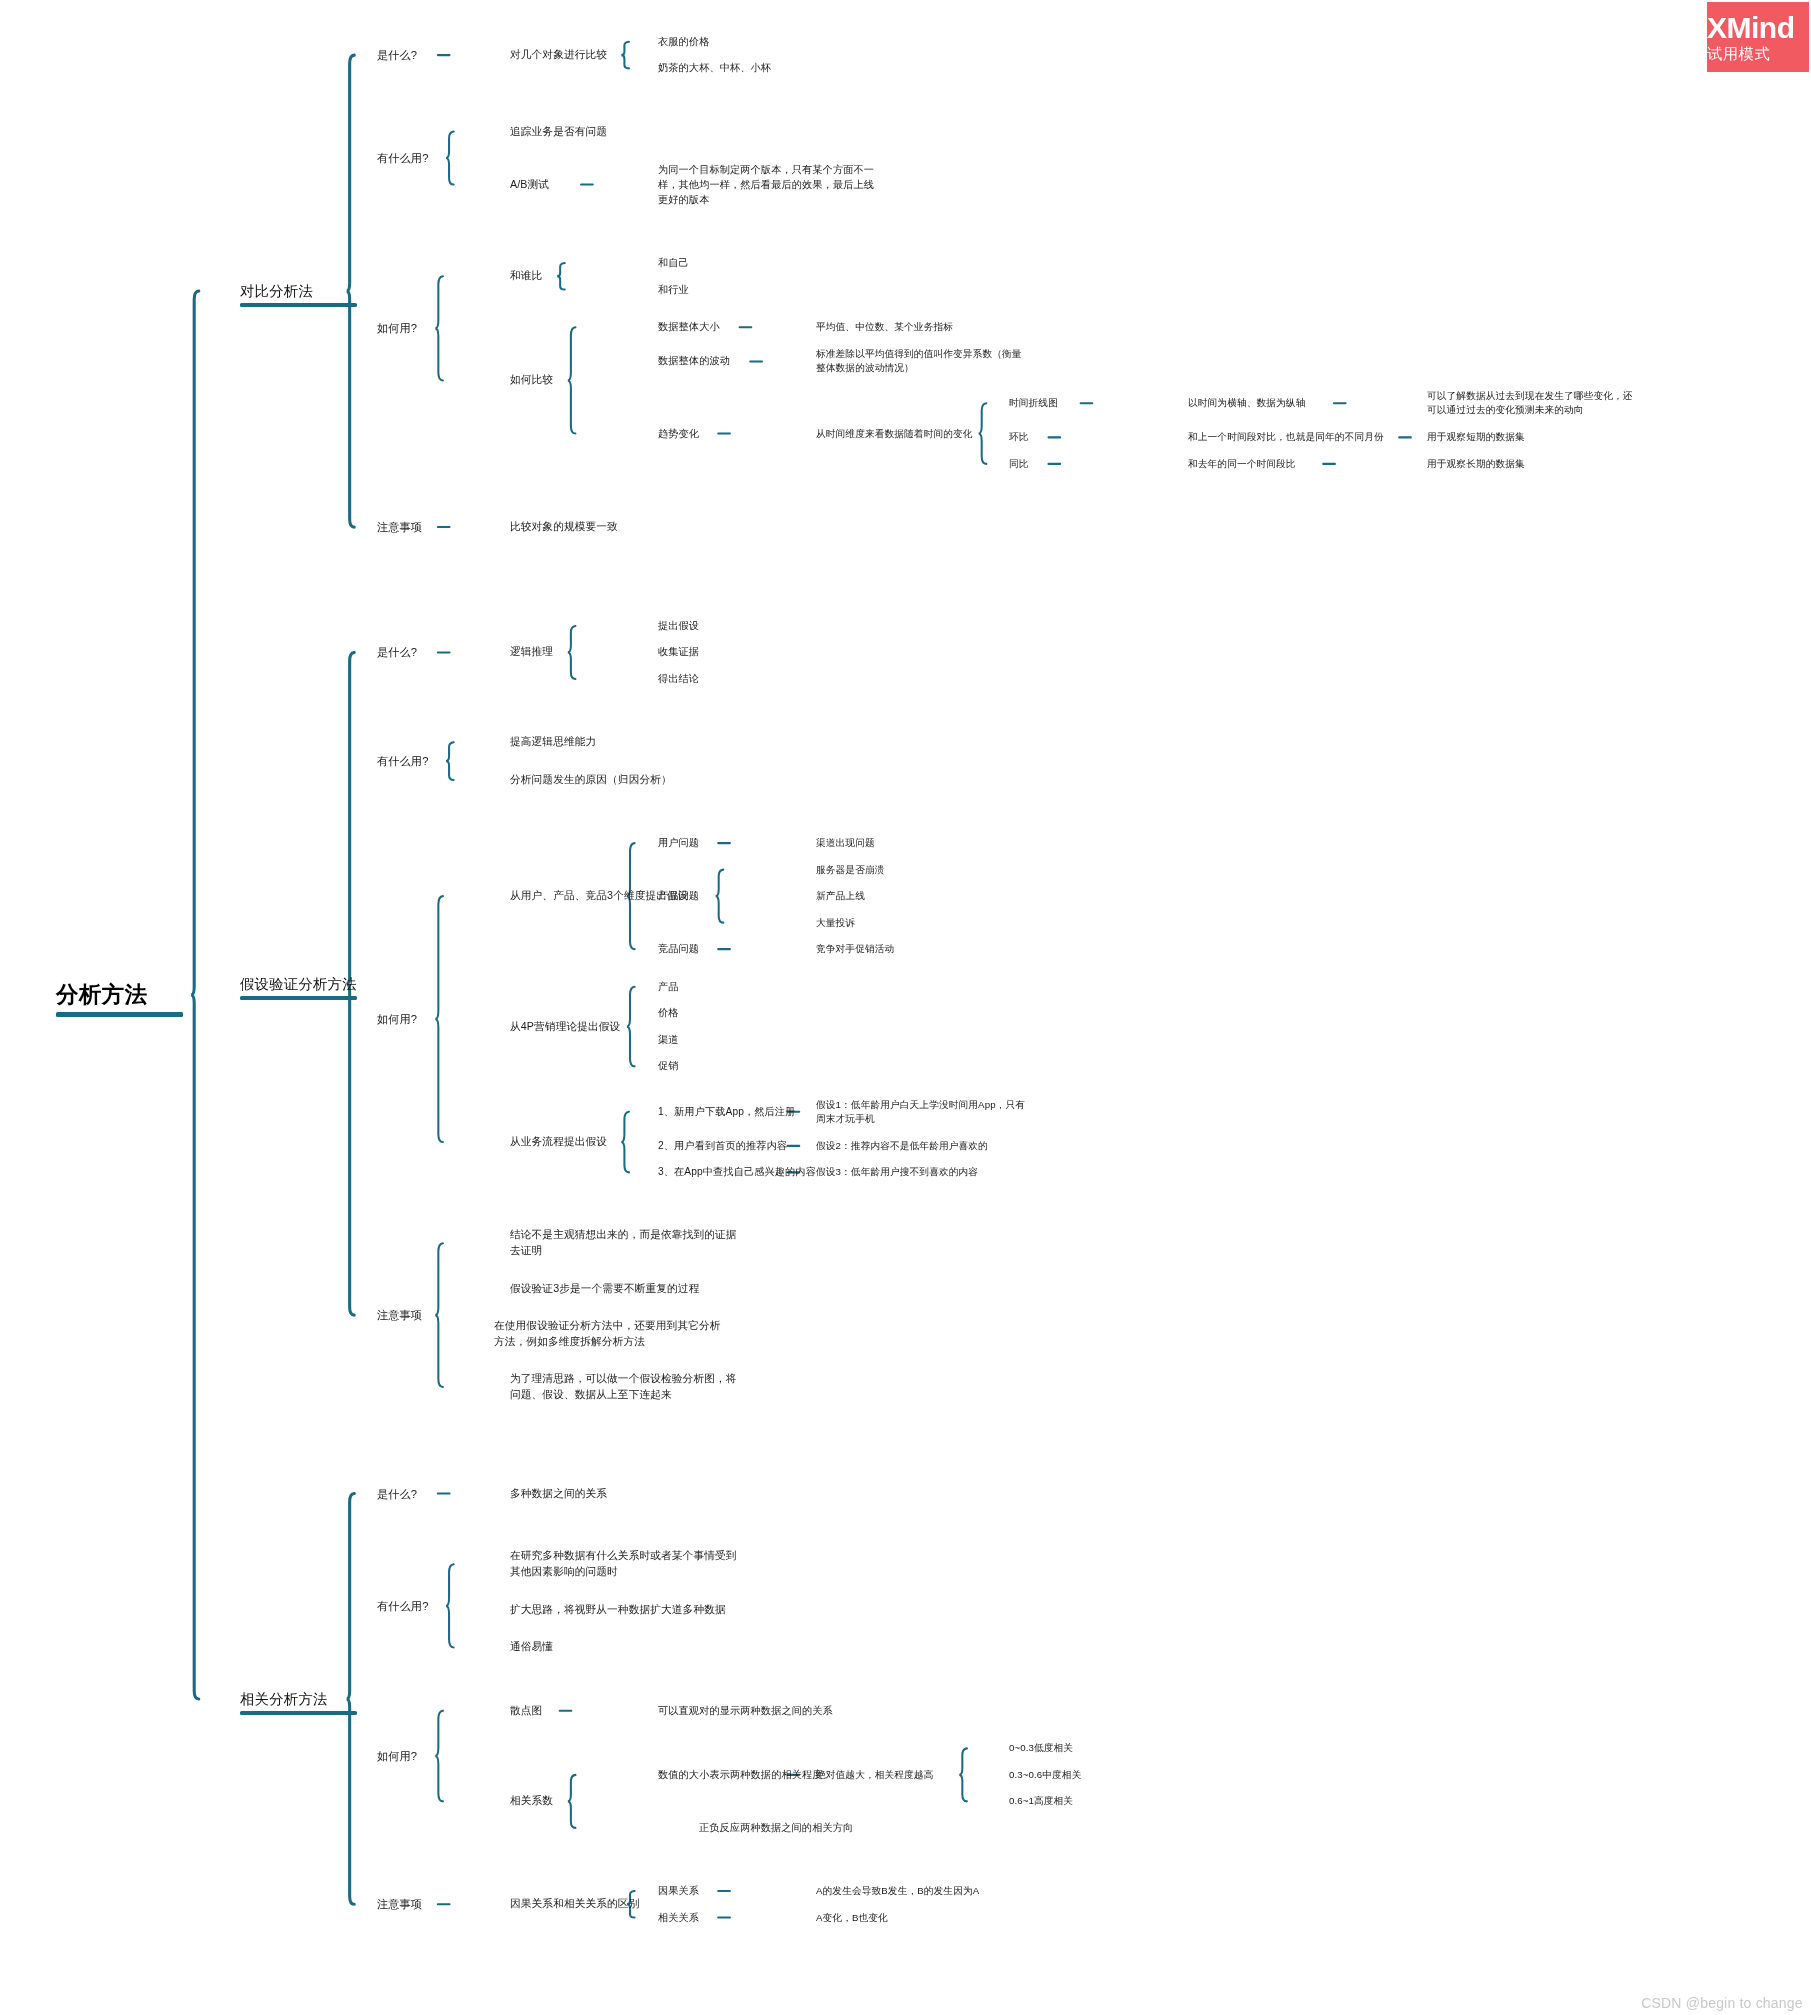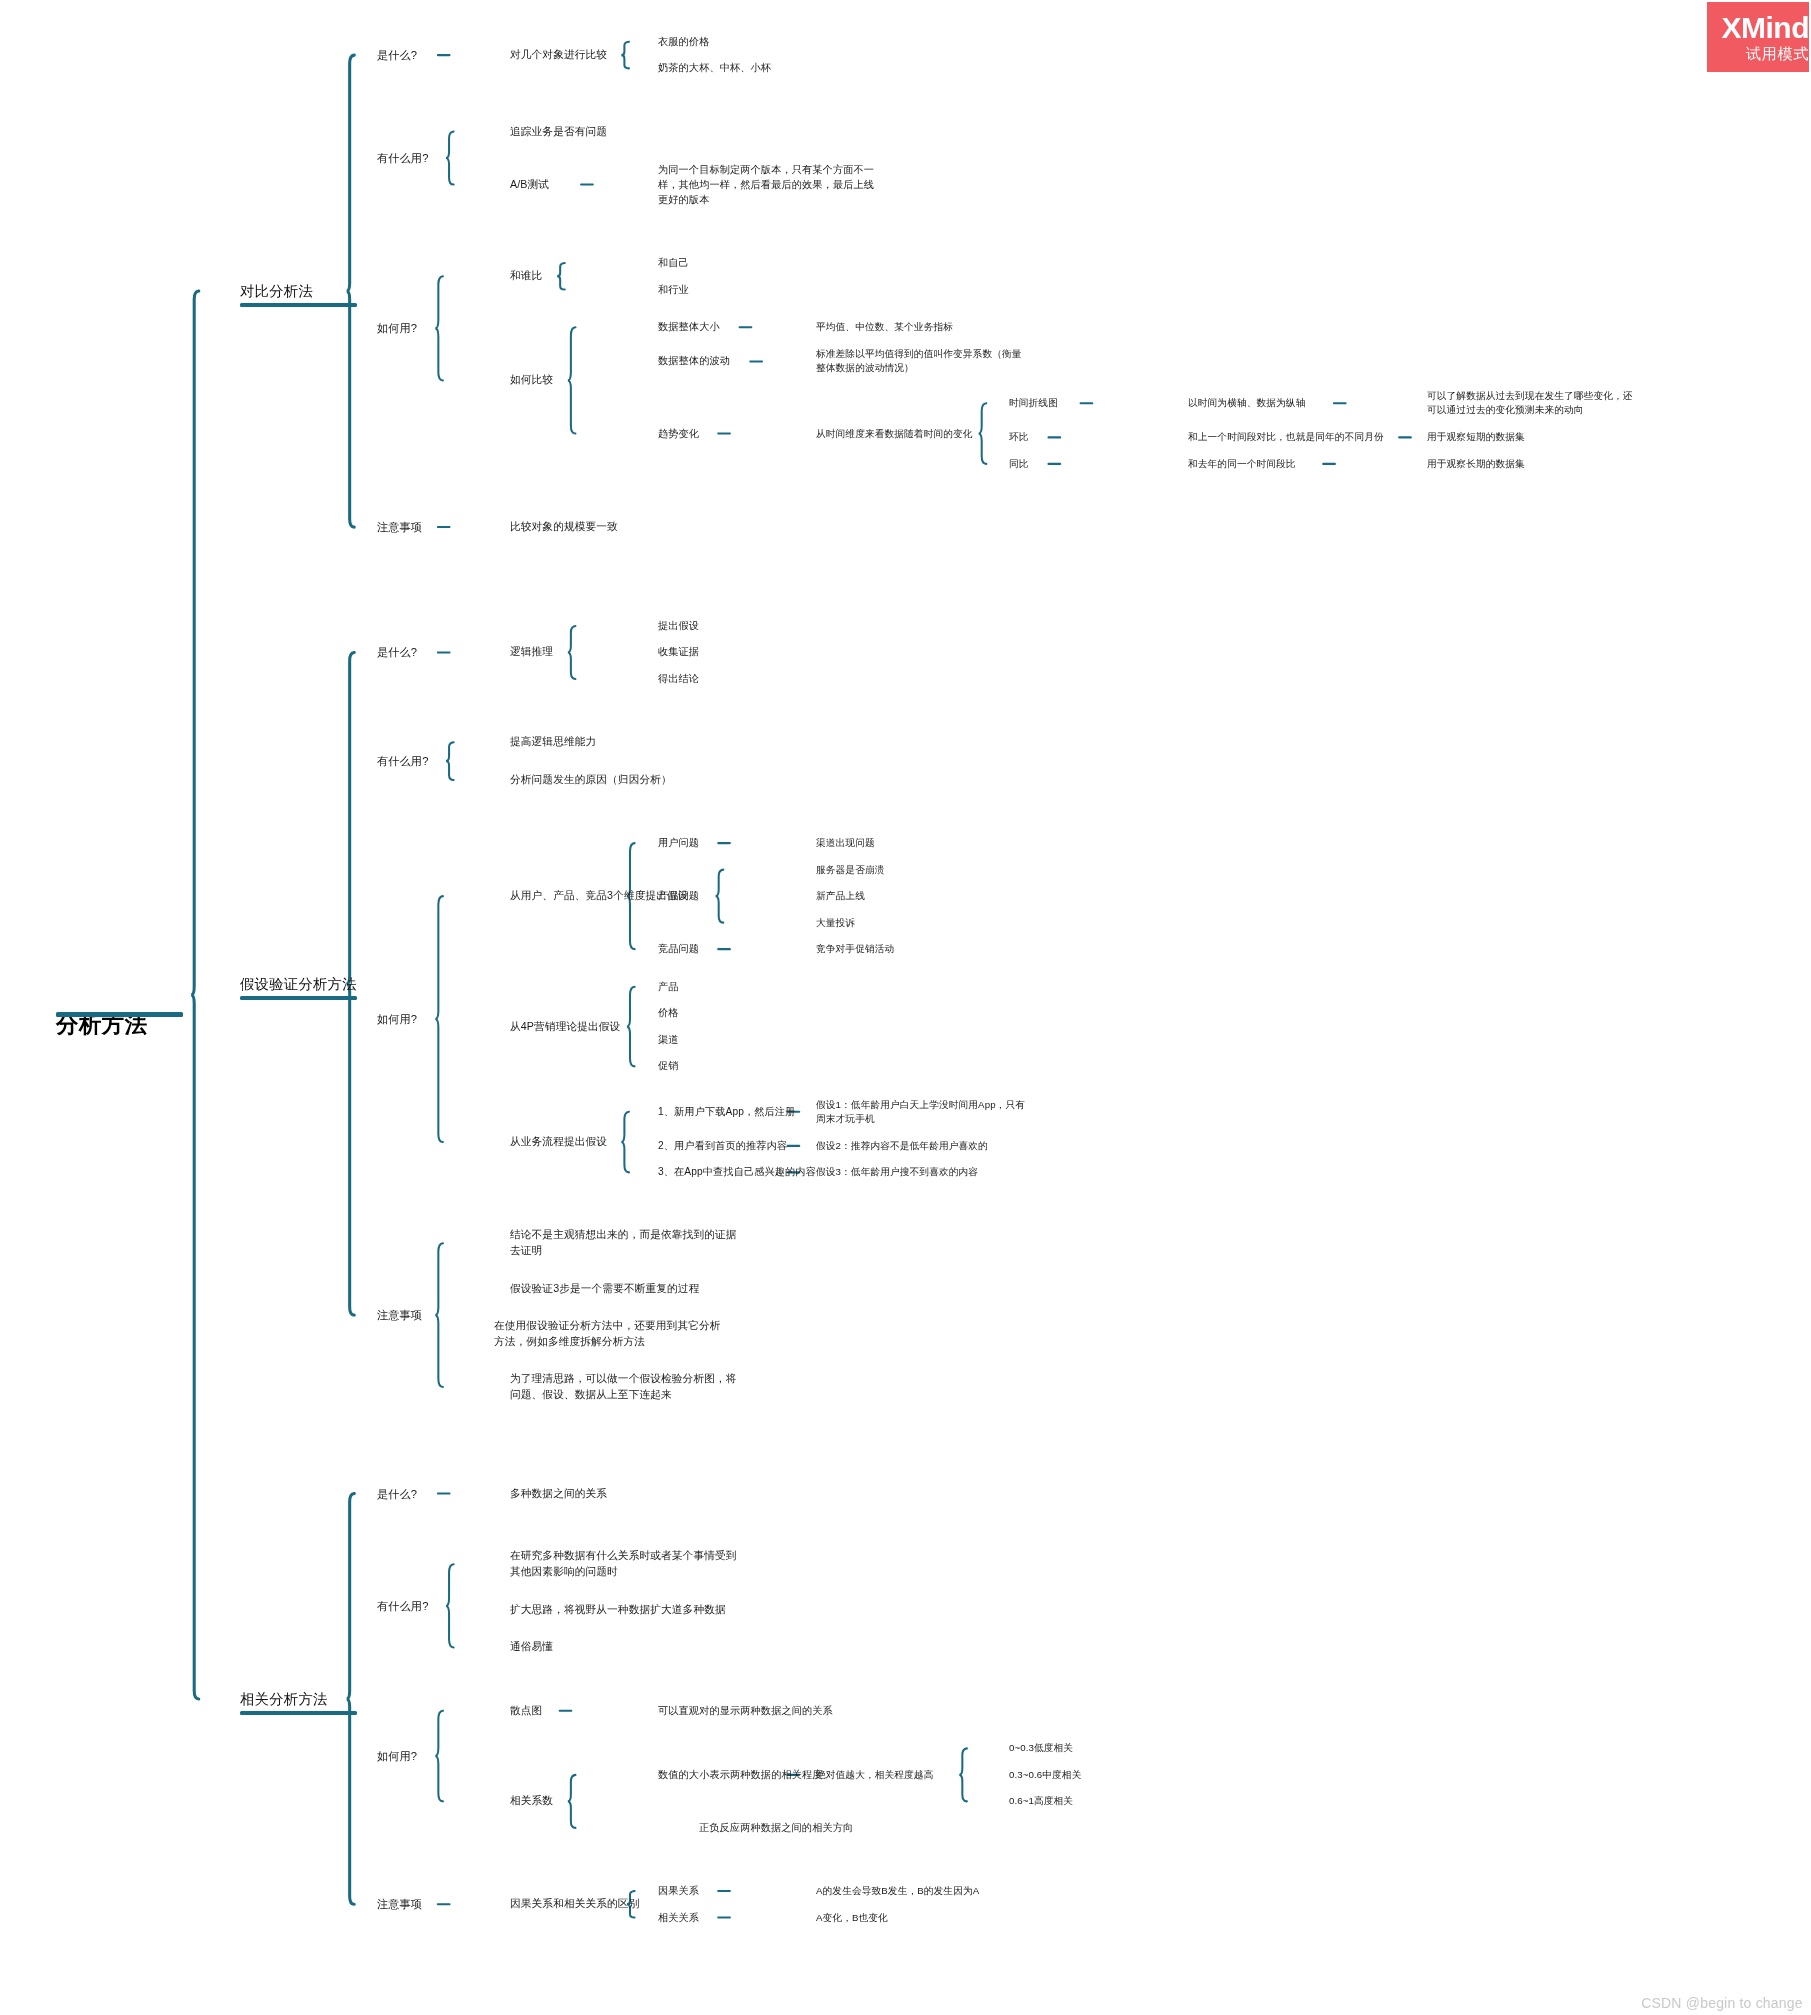--- a/index.html
+++ b/index.html
@@ -19,21 +19,21 @@
   
   #xmind-badge {
     position: absolute;
     top: 2px;
     right: 2px;
     width: 102px;
     height: 70px;
     background: #f05a60;
     display: flex;
     flex-direction: column;
-    align-items: flex-end;
+    align-items: flex-start;
     justify-content: center;
     z-index: 50;
   }
   #xmind-badge .xm-word {
     color: #ffffff;
     font-size: 30px;
     font-weight: bold;
     letter-spacing: -0.5px;
     line-height: 1;
   }
@@ -77,21 +77,20 @@
     line-height: 1.45;
     color: #1a1a1a;
     white-space: pre-line;
     letter-spacing: 0.1px;
   }
   .node.root {
     font-size: 22.4px;
     font-weight: bold;
     letter-spacing: 0.5px;
     color: #000000;
-    margin-top: 30px;
   }
   .node.branch {
     font-size: 14.3px;
     letter-spacing: 0.3px;
     color: #111111;
   }
   .node.lvl2 { font-size: 11.2px; }
   .node.lvl3 { font-size: 10.7px; }
   .node.lvl4 { font-size: 10.2px; }
   .node.lvl5 { font-size: 9.7px; }

